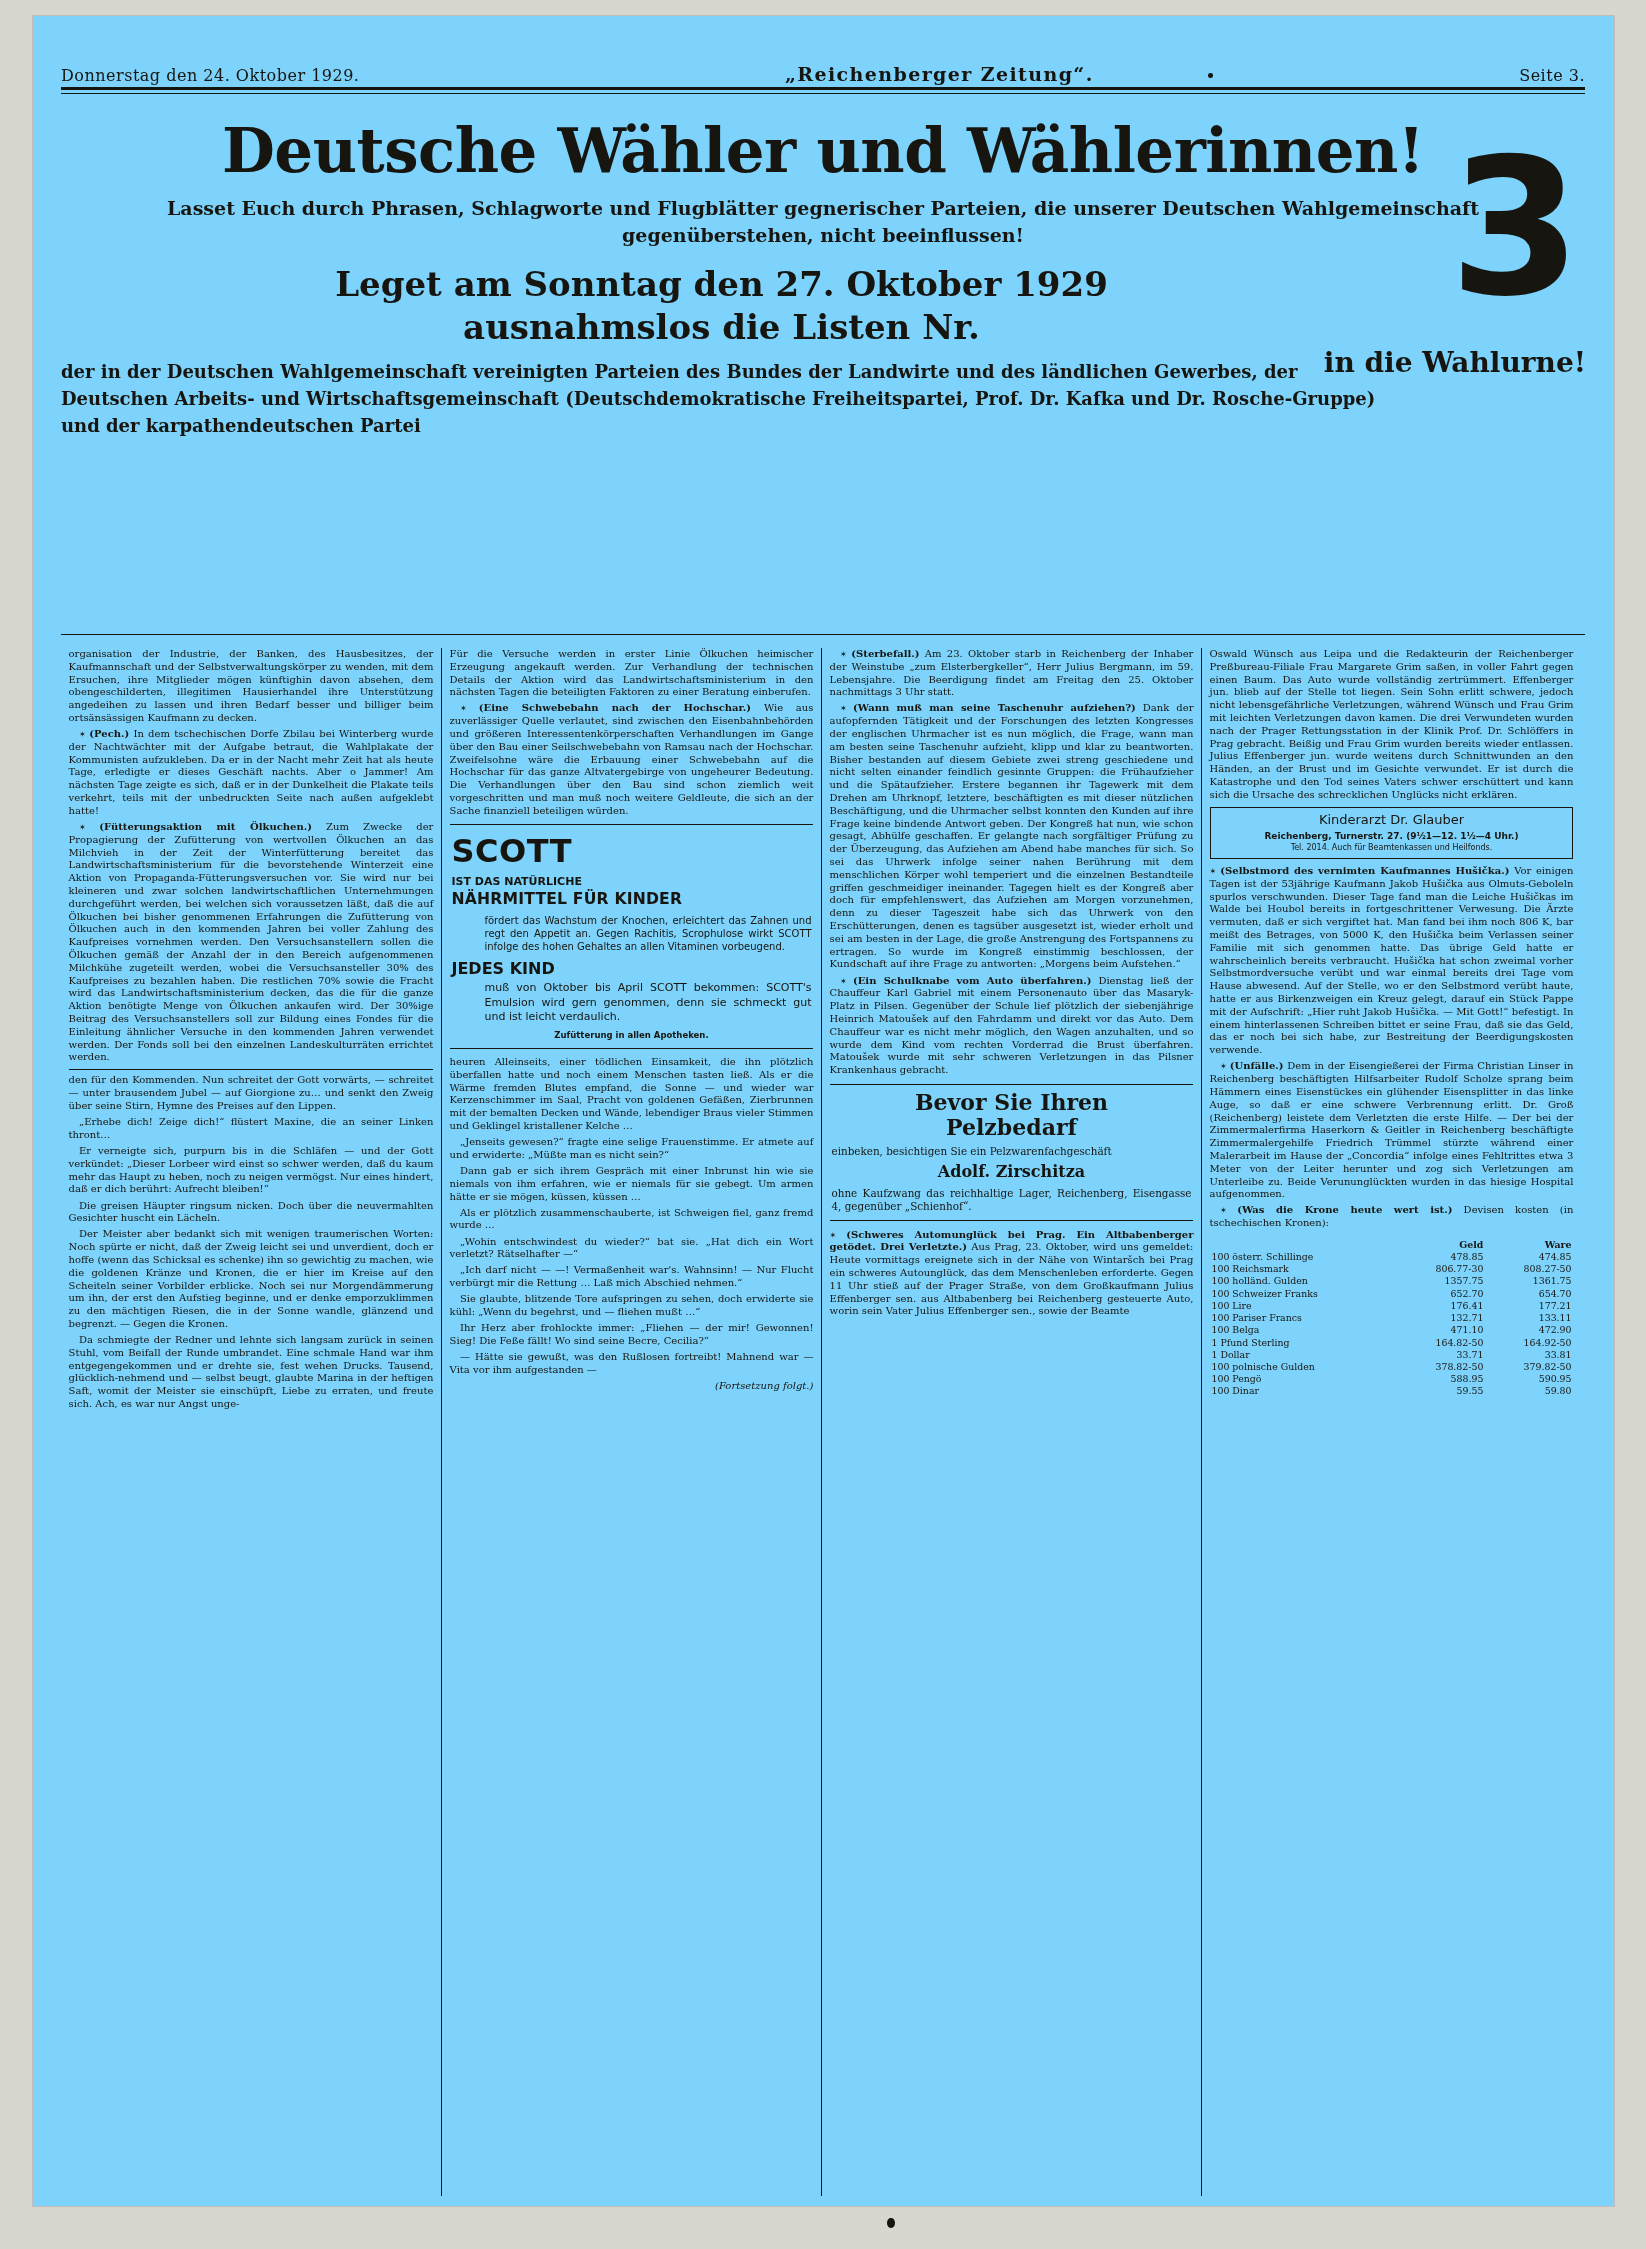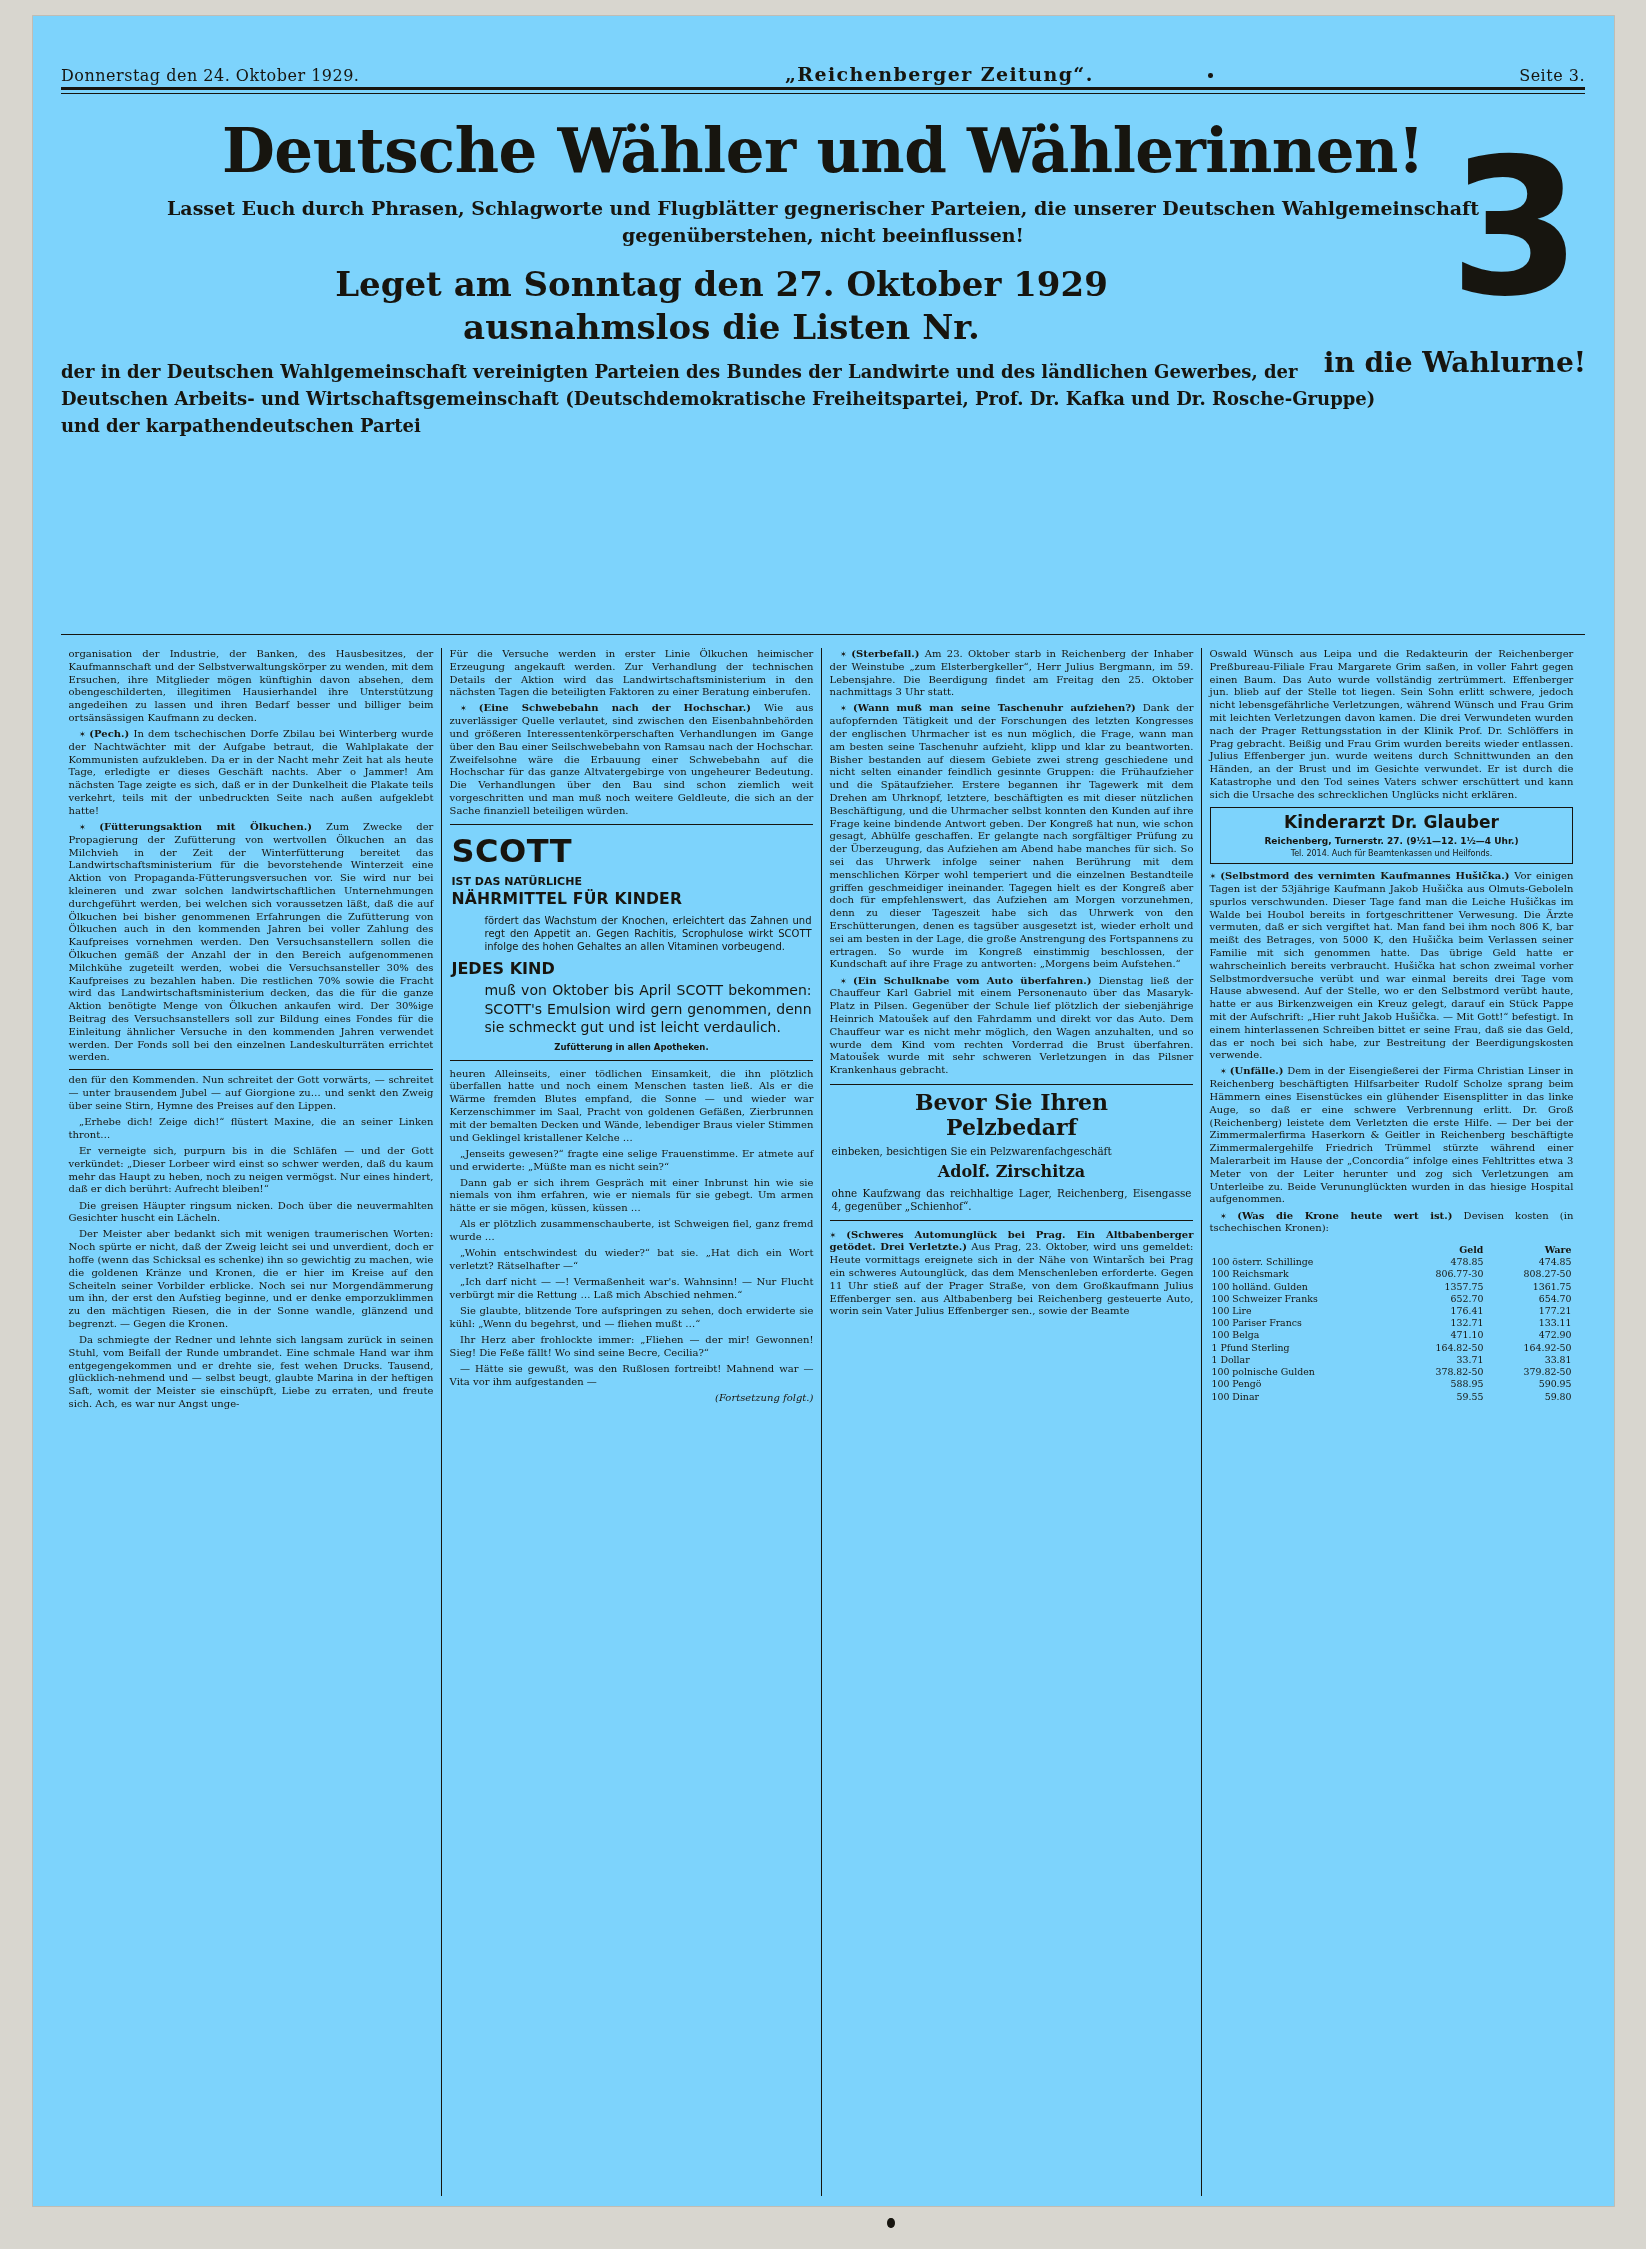--- a/index.html
+++ b/index.html
@@ -140,21 +140,21 @@
   .scott h3 {
     margin: 0;
     font-size: 32px;
     letter-spacing: 0.5px;
     font-weight: bold;
   }
   .scott .s1 { font-size: 11px; font-weight: bold; margin-top: 2.8px; }
   .scott .s2 { font-size: 15.6px; font-weight: bold; letter-spacing: 0.2px; margin-top: 0.9px; }
   .scott .s3 { font-size: 10px; margin-top: 4.7px; padding-left: 33px; line-height: 1.3; }
   .scott .s4 { font-size: 16px; font-weight: bold; margin-top: 5.7px; }
-  .scott .s5 { font-size: 14px; margin-top: 1.9px; padding-left: 33px; line-height: 1.3; }
+  .scott .s5 { font-size: 11px; margin-top: 1.9px; padding-left: 33px; line-height: 1.3; }
   .scott .s6 { font-size: 8.5px; font-weight: bold; text-align: center; margin-top: 5.7px; }
 
   
   .pelz {
     border-top: 1.4px solid #17150f;
     border-bottom: 1.4px solid #17150f;
     margin: 7.6px 0;
     padding: 4.7px 1.9px 6.6px 1.9px;
     text-align: center;
   }
@@ -163,21 +163,21 @@
   .pelz .p3 { font-size: 16px; font-weight: bold; margin-top: 2.8px; }
 
   
   .kinderarzt {
     border: 1.9px solid #17150f;
     margin: 5.7px 0 6.6px 0;
     padding: 3.8px 2.8px;
     text-align: center;
     font-family: "DejaVu Sans", sans-serif;
   }
-  .kinderarzt .k1 { font-size: 17px; font-weight: bold; }
+  .kinderarzt .k1 { font-size: 13px; font-weight: normal; }
   .kinderarzt .k2 { font-size: 9px; font-weight: bold; margin-top: 1.9px; }
   .kinderarzt .k3 { font-size: 8px; margin-top: 1.4px; }
 
   
   .cur { margin-top: 9px; font-size: 9.4px; width: 100%; border-collapse: collapse; }
   .cur th { font-weight: bold; text-align: right; padding: 0 1.9px; }
   .cur th.l, .cur td.l { text-align: left; }
   .cur td { text-align: right; padding: 0 1.9px; line-height: 1.3; white-space: nowrap; }
 
   .center { text-align: center; }

